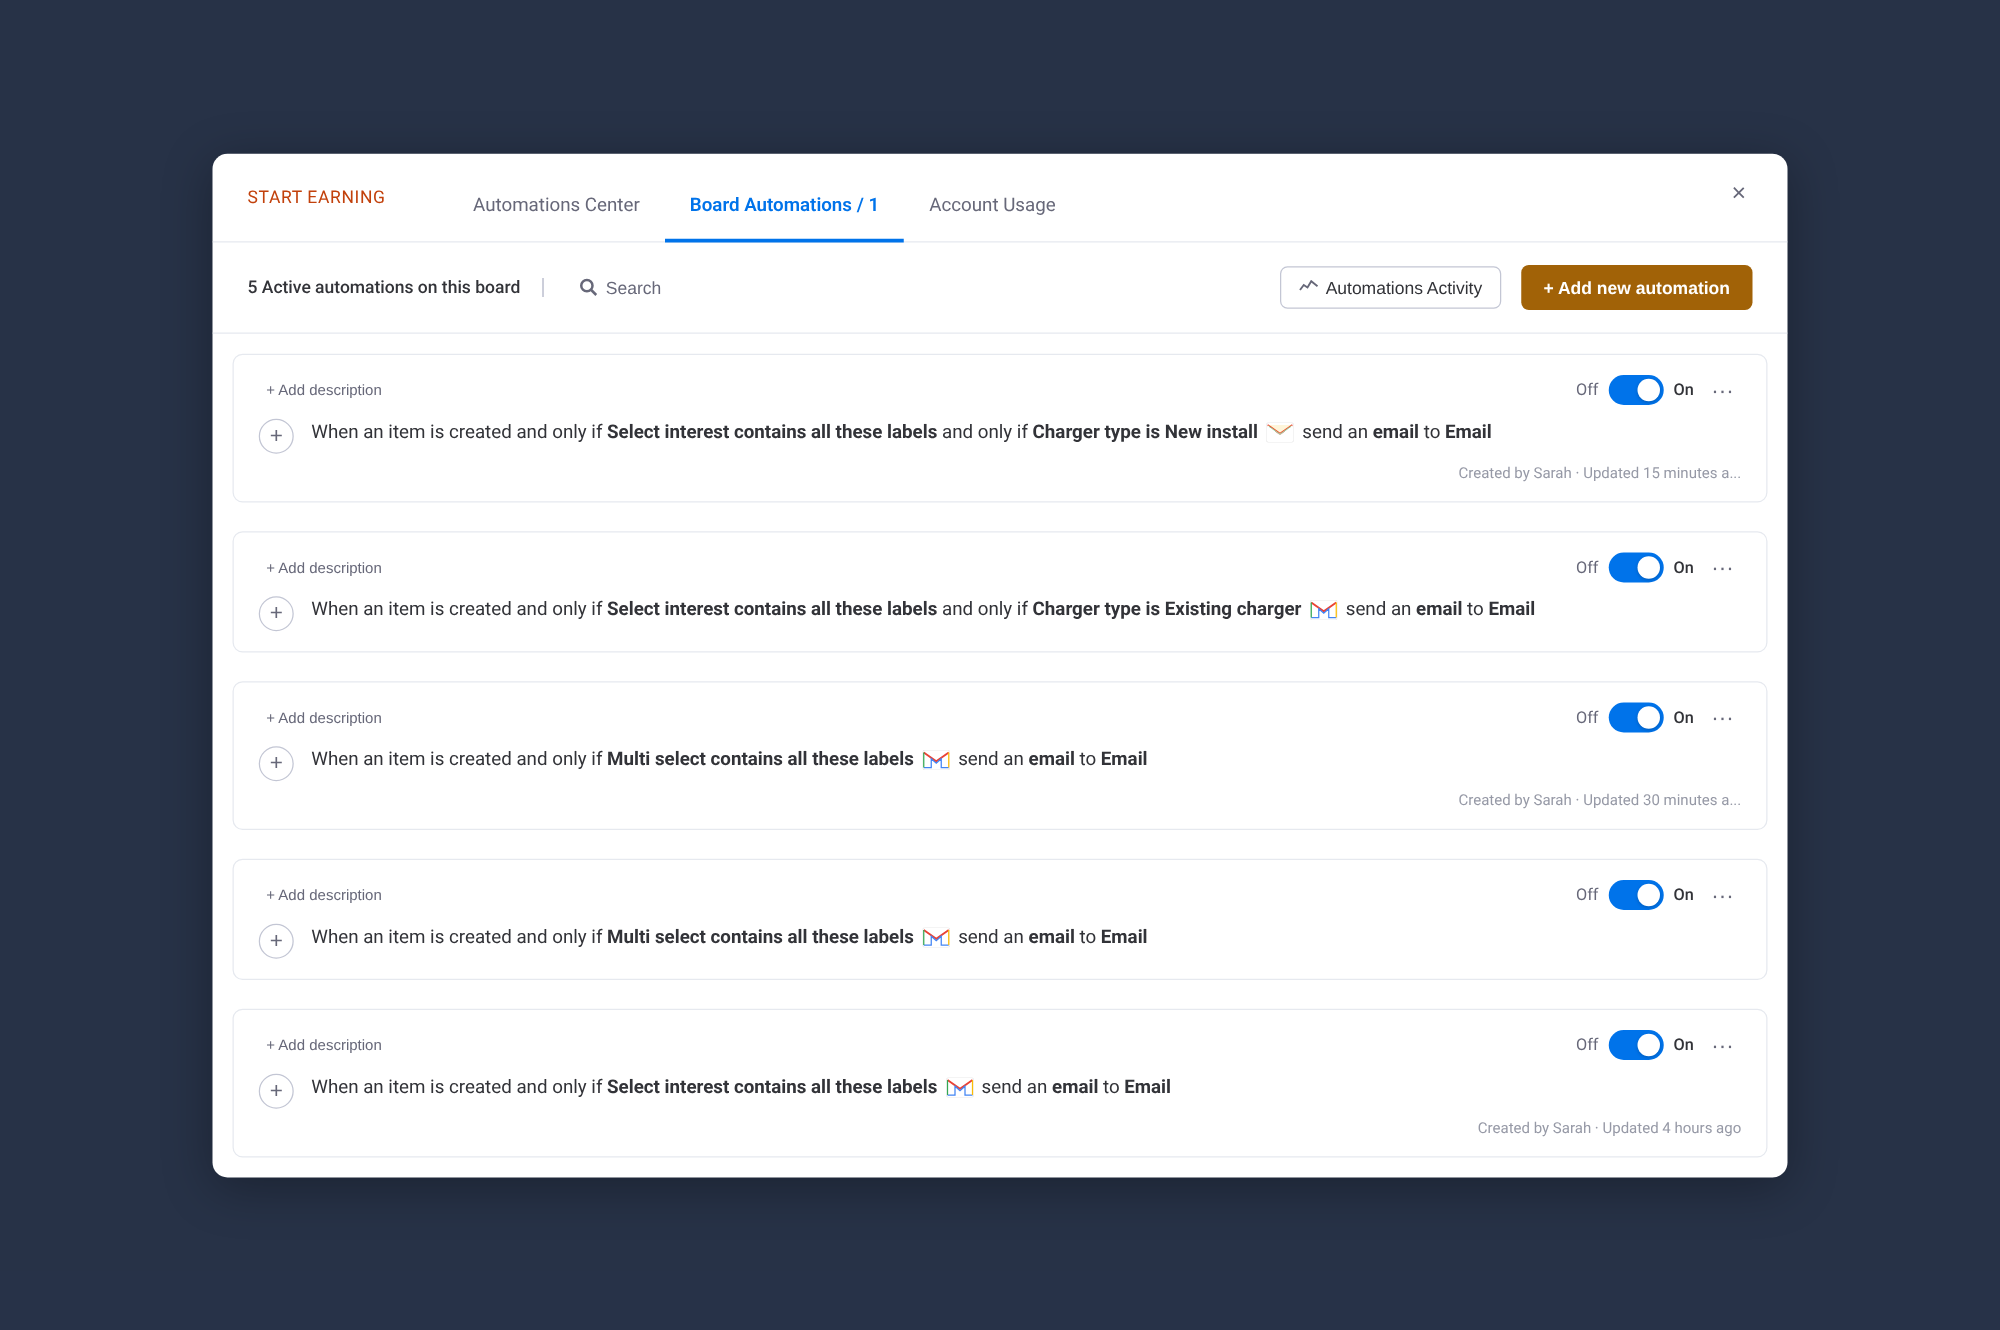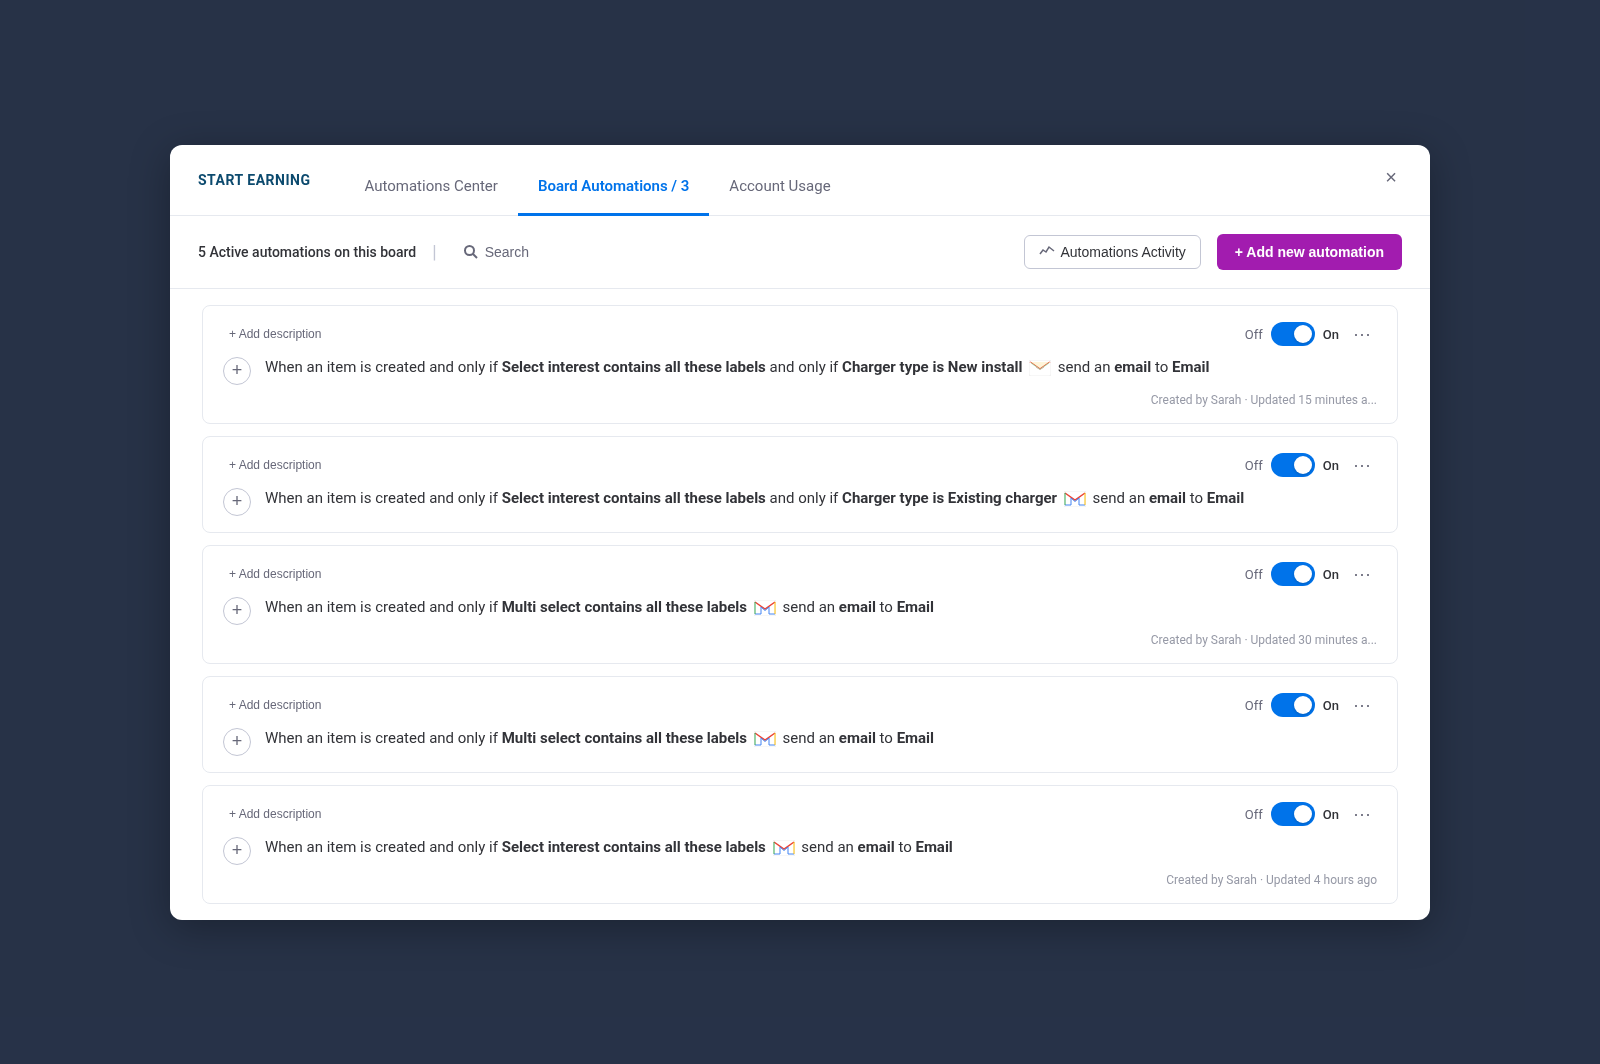--- a/index.html
+++ b/index.html
@@ -38,24 +38,24 @@
     .modal-header {
       display: flex;
       align-items: center;
       padding: 20px 28px 0;
       border-bottom: 1px solid #e6e9ef;
       position: relative;
     }
 
     .modal-title {
       font-size: 14px;
-      font-weight: 700;
-      color: #0c4a6e;
+      font-weight: 400;
+      color: #c2410c;
       letter-spacing: 0.5px;
-      margin-right: 34px;
+      margin-right: 50px;
       padding-bottom: 20px;
     }
 
     .tabs {
       display: flex;
       gap: 0;
       flex: 1;
     }
 
     .tab {
@@ -142,39 +142,39 @@
       border: 1px solid #c3c6d4;
       border-radius: 6px;
       padding: 8px 14px;
       font-size: 14px;
       color: #323338;
       cursor: pointer;
       margin-left: 15px;
     }
 
     .add-automation-btn {
-      background: #a21caf;
+      background: #a16207;
       color: #fff;
       border: none;
       border-radius: 6px;
       padding: 10px 18px;
       font-size: 14px;
       font-weight: 600;
       cursor: pointer;
       white-space: nowrap;
     }
 
     
     .automations-list {
       flex: 1;
       overflow-y: auto;
-      padding: 16px 32px;
+      padding: 16px 16px;
       display: flex;
       flex-direction: column;
-      gap: 12px;
+      gap: 23px;
     }
 
     .automation-card {
       border: 1px solid #e6e9ef;
       border-radius: 8px;
       padding: 16px 20px;
       background: #fff;
       position: relative;
     }
 
@@ -302,21 +302,21 @@
   <div class="modal">
 
     <div class="modal-header">
       <div class="modal-title">START EARNING</div>
 
       <div class="tabs">
         <div class="tab">
           <span>Automations Center</span>
         </div>
         <div class="tab active">
-          <span>Board Automations / 3</span>
+          <span>Board Automations / 1</span>
         </div>
         <div class="tab">
           <span>Account Usage</span>
         </div>
       </div>
 
       <button class="modal-close">×</button>
     </div>
 
     <div class="toolbar">

